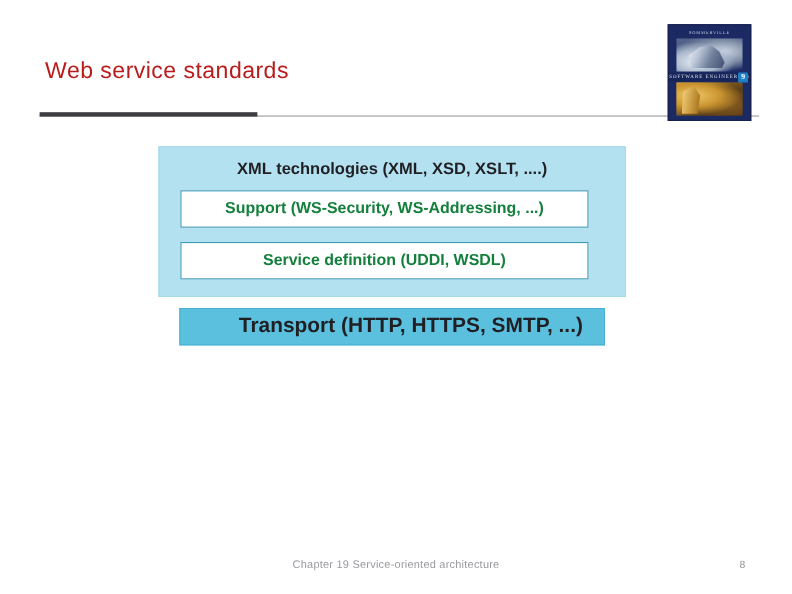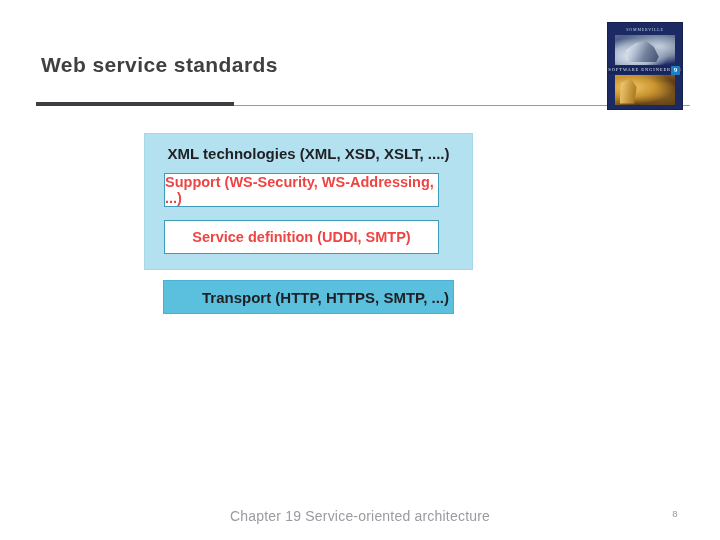--- a/index.html
+++ b/index.html
@@ -14,22 +14,22 @@
     overflow: hidden;
     font-family: "Liberation Sans", sans-serif;
   }
 
   
   #slide-title {
     position: absolute;
     left: 41px;
     top: 53px;
     font-size: 21px;
-    font-weight: bold;
-    color: #404040;
+    font-weight: normal;
+    color: #b91c1c;
     letter-spacing: 0.4px;
     white-space: nowrap;
   }
 
   
   #title-rule-thin {
     position: absolute;
     left: 36px;
     top: 105px;
     width: 654px;
@@ -137,21 +137,21 @@
     text-align: center;
     border-radius: 1px;
     font-family: "Liberation Serif", serif;
   }
 
   
   #stack-diagram {
     position: absolute;
     left: 144px;
     top: 133px;
-    width: 329px;
+    width: 425px;
   }
   #stack-container {
     background: #b3e1ef;
     border: 1px solid #a6d9e8;
     padding: 0;
     box-sizing: border-box;
   }
   #xml-layer-label {
     text-align: center;
     font-size: 15px;
@@ -163,49 +163,49 @@
   .stack-box {
     margin: 0 33px 13px 19px;
     height: 34px;
     background: #ffffff;
     border: 1px solid #3f9cb8;
     display: flex;
     align-items: center;
     justify-content: center;
     font-size: 14.5px;
     font-weight: bold;
-    color: #ef4444;
+    color: #15803d;
     box-sizing: border-box;
   }
   .stack-box:last-child {
     margin-bottom: 15px;
   }
   #transport-bar {
     margin: 10px 19px 0 19px;
     height: 34px;
     background: #5bc0de;
     border: 1px solid #49b2d2;
     display: flex;
     align-items: center;
     justify-content: center;
-    font-size: 15px;
+    font-size: 19px;
     font-weight: bold;
     color: #1f1f24;
     box-sizing: border-box;
     padding-left: 34px;
   }
 
   
   #footer-text {
     position: absolute;
     left: 0;
     right: 0;
     top: 508px;
     text-align: center;
-    font-size: 14px;
+    font-size: 10px;
     color: #9a9aa0;
     letter-spacing: 0.2px;
   }
   #footer-page-number {
     position: absolute;
     left: 655px;
     top: 508px;
     width: 40px;
     text-align: center;
     font-size: 9.5px;
@@ -229,21 +229,21 @@
 </div>
 
 <div id="stack-diagram">
 
   <div id="stack-container">
     <div id="xml-layer-label">XML technologies (XML, XSD, XSLT, ....)</div>
 
     <div class="stack-box">Support (WS-Security, WS-Addressing, ...)</div>
 
 
-    <div class="stack-box">Service definition (UDDI, SMTP)</div>
+    <div class="stack-box">Service definition (UDDI, WSDL)</div>
 
   </div>
 
   <div id="transport-bar">Transport (HTTP, HTTPS, SMTP, ...)</div>
 </div>
 
 <div id="footer-text">Chapter 19 Service-oriented architecture</div>
 <div id="footer-page-number">8</div>
 
 </body></html>

